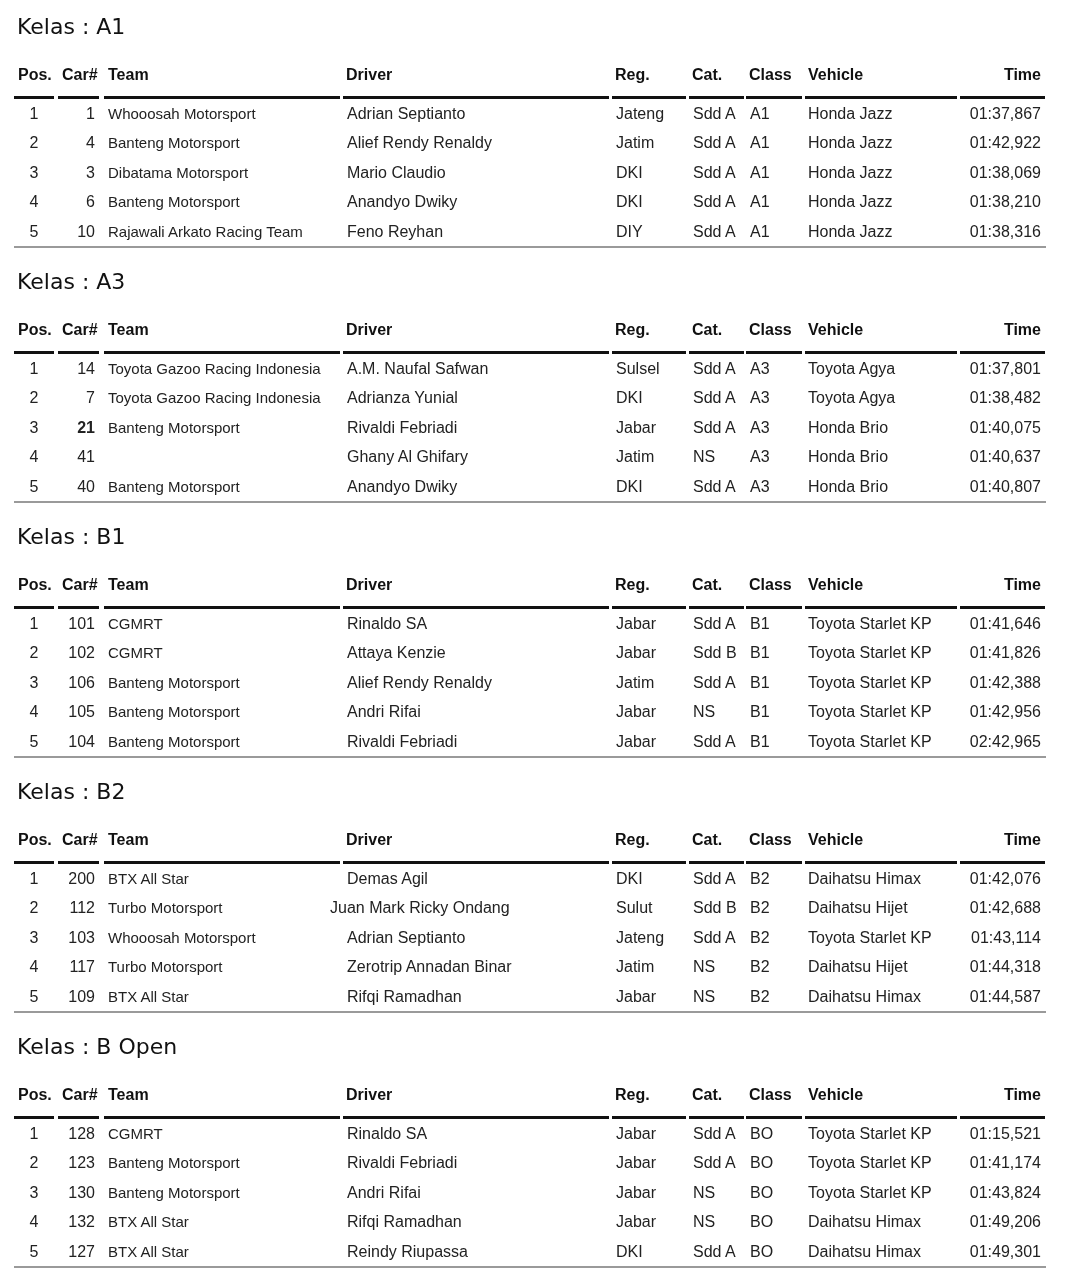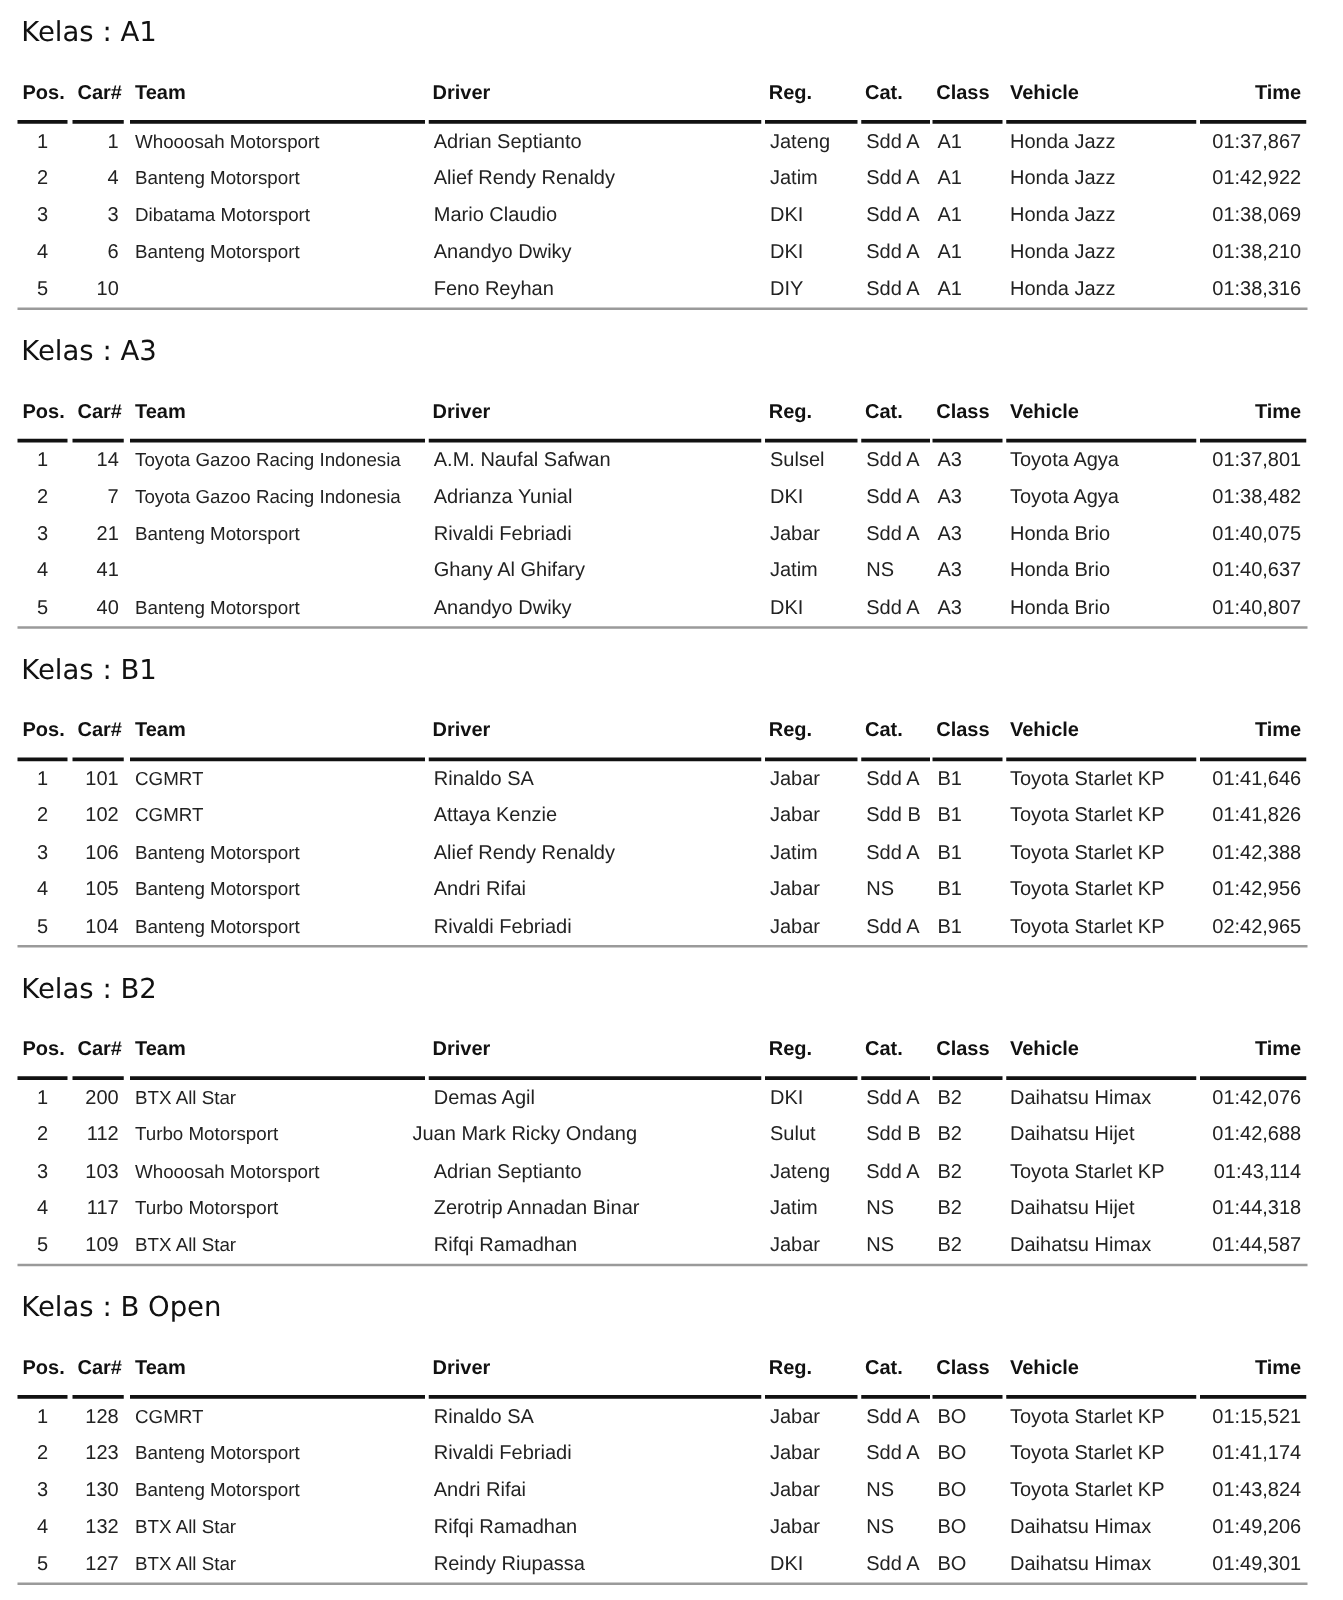--- a/index.html
+++ b/index.html
@@ -90,20 +90,21 @@
     <div class="cell" style="left:347px;">Anandyo Dwiky</div>
     <div class="cell" style="left:616px;">DKI</div>
     <div class="cell" style="left:693px;">Sdd A</div>
     <div class="cell" style="left:750px;">A1</div>
     <div class="cell" style="left:808px;">Honda Jazz</div>
     <div class="cell right" style="left:960px;width:81px;">01:38,210</div>
   </div>
         <div class="row" style="top: 216.5px;">
     <div class="cell center" style="left:14px;width:40px;">5</div>
     <div class="cell right" style="left:58px;width:37px;">10</div>
+    <div class="cell team" style="left:108px;">Rajawali Arkato Racing Team</div>
     <div class="cell" style="left:347px;">Feno Reyhan</div>
     <div class="cell" style="left:616px;">DIY</div>
     <div class="cell" style="left:693px;">Sdd A</div>
     <div class="cell" style="left:750px;">A1</div>
     <div class="cell" style="left:808px;">Honda Jazz</div>
     <div class="cell right" style="left:960px;width:81px;">01:38,316</div>
   </div>
       </div>
     <div class="bottom-rule" style="top:246px;"></div>
   </div>
@@ -148,21 +149,21 @@
     <div class="cell team" style="left:108px;">Toyota Gazoo Racing Indonesia</div>
     <div class="cell" style="left:347px;">Adrianza Yunial</div>
     <div class="cell" style="left:616px;">DKI</div>
     <div class="cell" style="left:693px;">Sdd A</div>
     <div class="cell" style="left:750px;">A3</div>
     <div class="cell" style="left:808px;">Toyota Agya</div>
     <div class="cell right" style="left:960px;width:81px;">01:38,482</div>
   </div>
         <div class="row" style="top: 157.5px;">
     <div class="cell center" style="left:14px;width:40px;">3</div>
-    <div class="cell right" style="left:58px;width:37px;">21</div>
+    <div class="cell right" style="left:58px;width:37px;font-weight:bold;">21</div>
     <div class="cell team" style="left:108px;">Banteng Motorsport</div>
     <div class="cell" style="left:347px;">Rivaldi Febriadi</div>
     <div class="cell" style="left:616px;">Jabar</div>
     <div class="cell" style="left:693px;">Sdd A</div>
     <div class="cell" style="left:750px;">A3</div>
     <div class="cell" style="left:808px;">Honda Brio</div>
     <div class="cell right" style="left:960px;width:81px;">01:40,075</div>
   </div>
         <div class="row" style="top: 187px;">
     <div class="cell center" style="left:14px;width:40px;">4</div>

